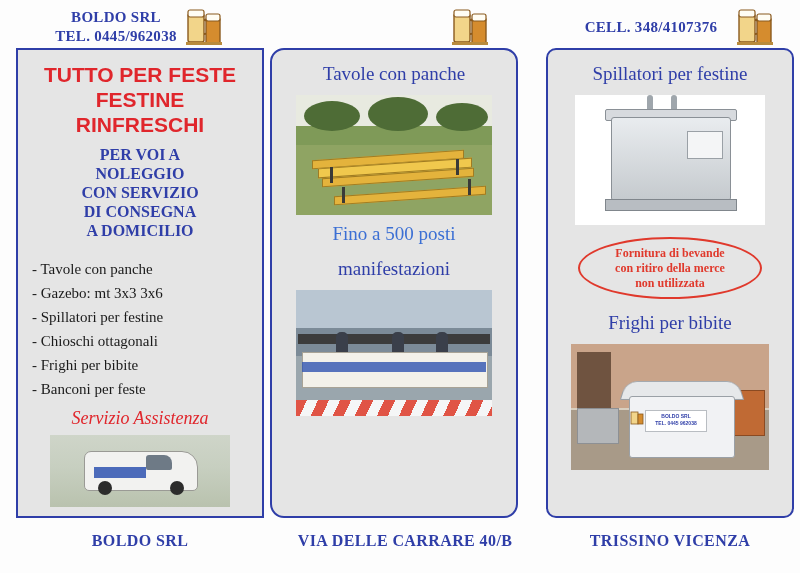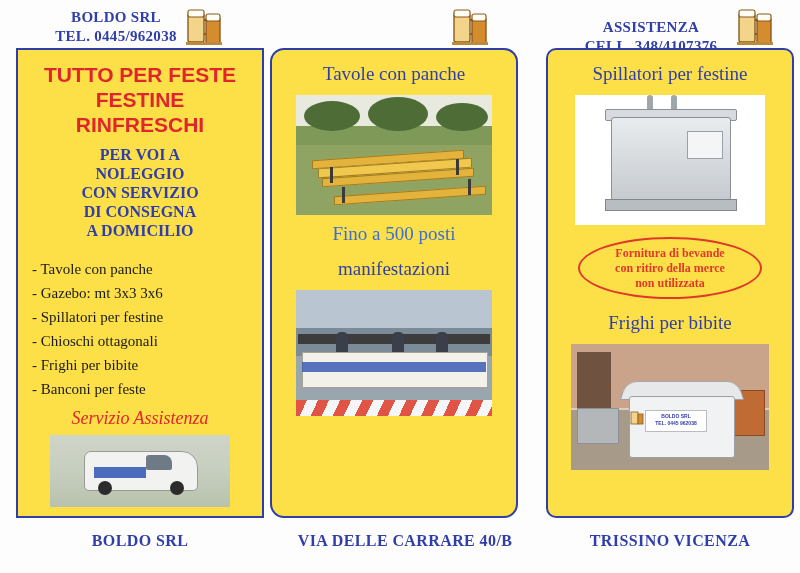--- a/index.html
+++ b/index.html
@@ -23,21 +23,21 @@
     background: #fdfdfd;
   }
 
   
   .col {
     position: absolute;
     top: 48px;
     width: 248px;
     height: 470px;
     border: 2px solid #2f3ea8;
-    background: #fde047;
+    background: #e5e5e5;
     box-sizing: border-box;
   }
   .col-1 { left: 16px; }
   .col-2 { left: 270px; border-radius: 14px; }
   .col-3 { left: 546px; border-radius: 10px; }
 
   
   .hdr {
     position: absolute;
     text-align: center;
@@ -390,21 +390,20 @@
 <body>
 
 <div class="page">
 
   <div class="hdr hdr-left">
     <div>BOLDO SRL</div>
     <div>TEL. 0445/962038</div>
   </div>
 
   <div class="hdr hdr-right">
-    <div>ASSISTENZA</div>
     <div>CELL. 348/4107376</div>
   </div>
 
   <svg class="mug mug-1" viewBox="0 0 44 42">
     <rect x="6" y="8" width="16" height="28" rx="2" fill="#f2d58a" stroke="#8a5a1e" stroke-width="1.4"></rect>
     <rect x="6" y="4" width="16" height="7" rx="2" fill="#fffdf4" stroke="#8a5a1e" stroke-width="1.2"></rect>
     <path d="M22 14 q8 0 8 7 q0 7 -8 7" fill="none" stroke="#8a5a1e" stroke-width="2"></path>
     <rect x="24" y="12" width="14" height="26" rx="2" fill="#d58c2e" stroke="#8a5a1e" stroke-width="1.4"></rect>
     <rect x="24" y="8" width="14" height="7" rx="2" fill="#fffdf4" stroke="#8a5a1e" stroke-width="1.2"></rect>
     <rect x="4" y="36" width="36" height="3" fill="#b98b3c"></rect>

